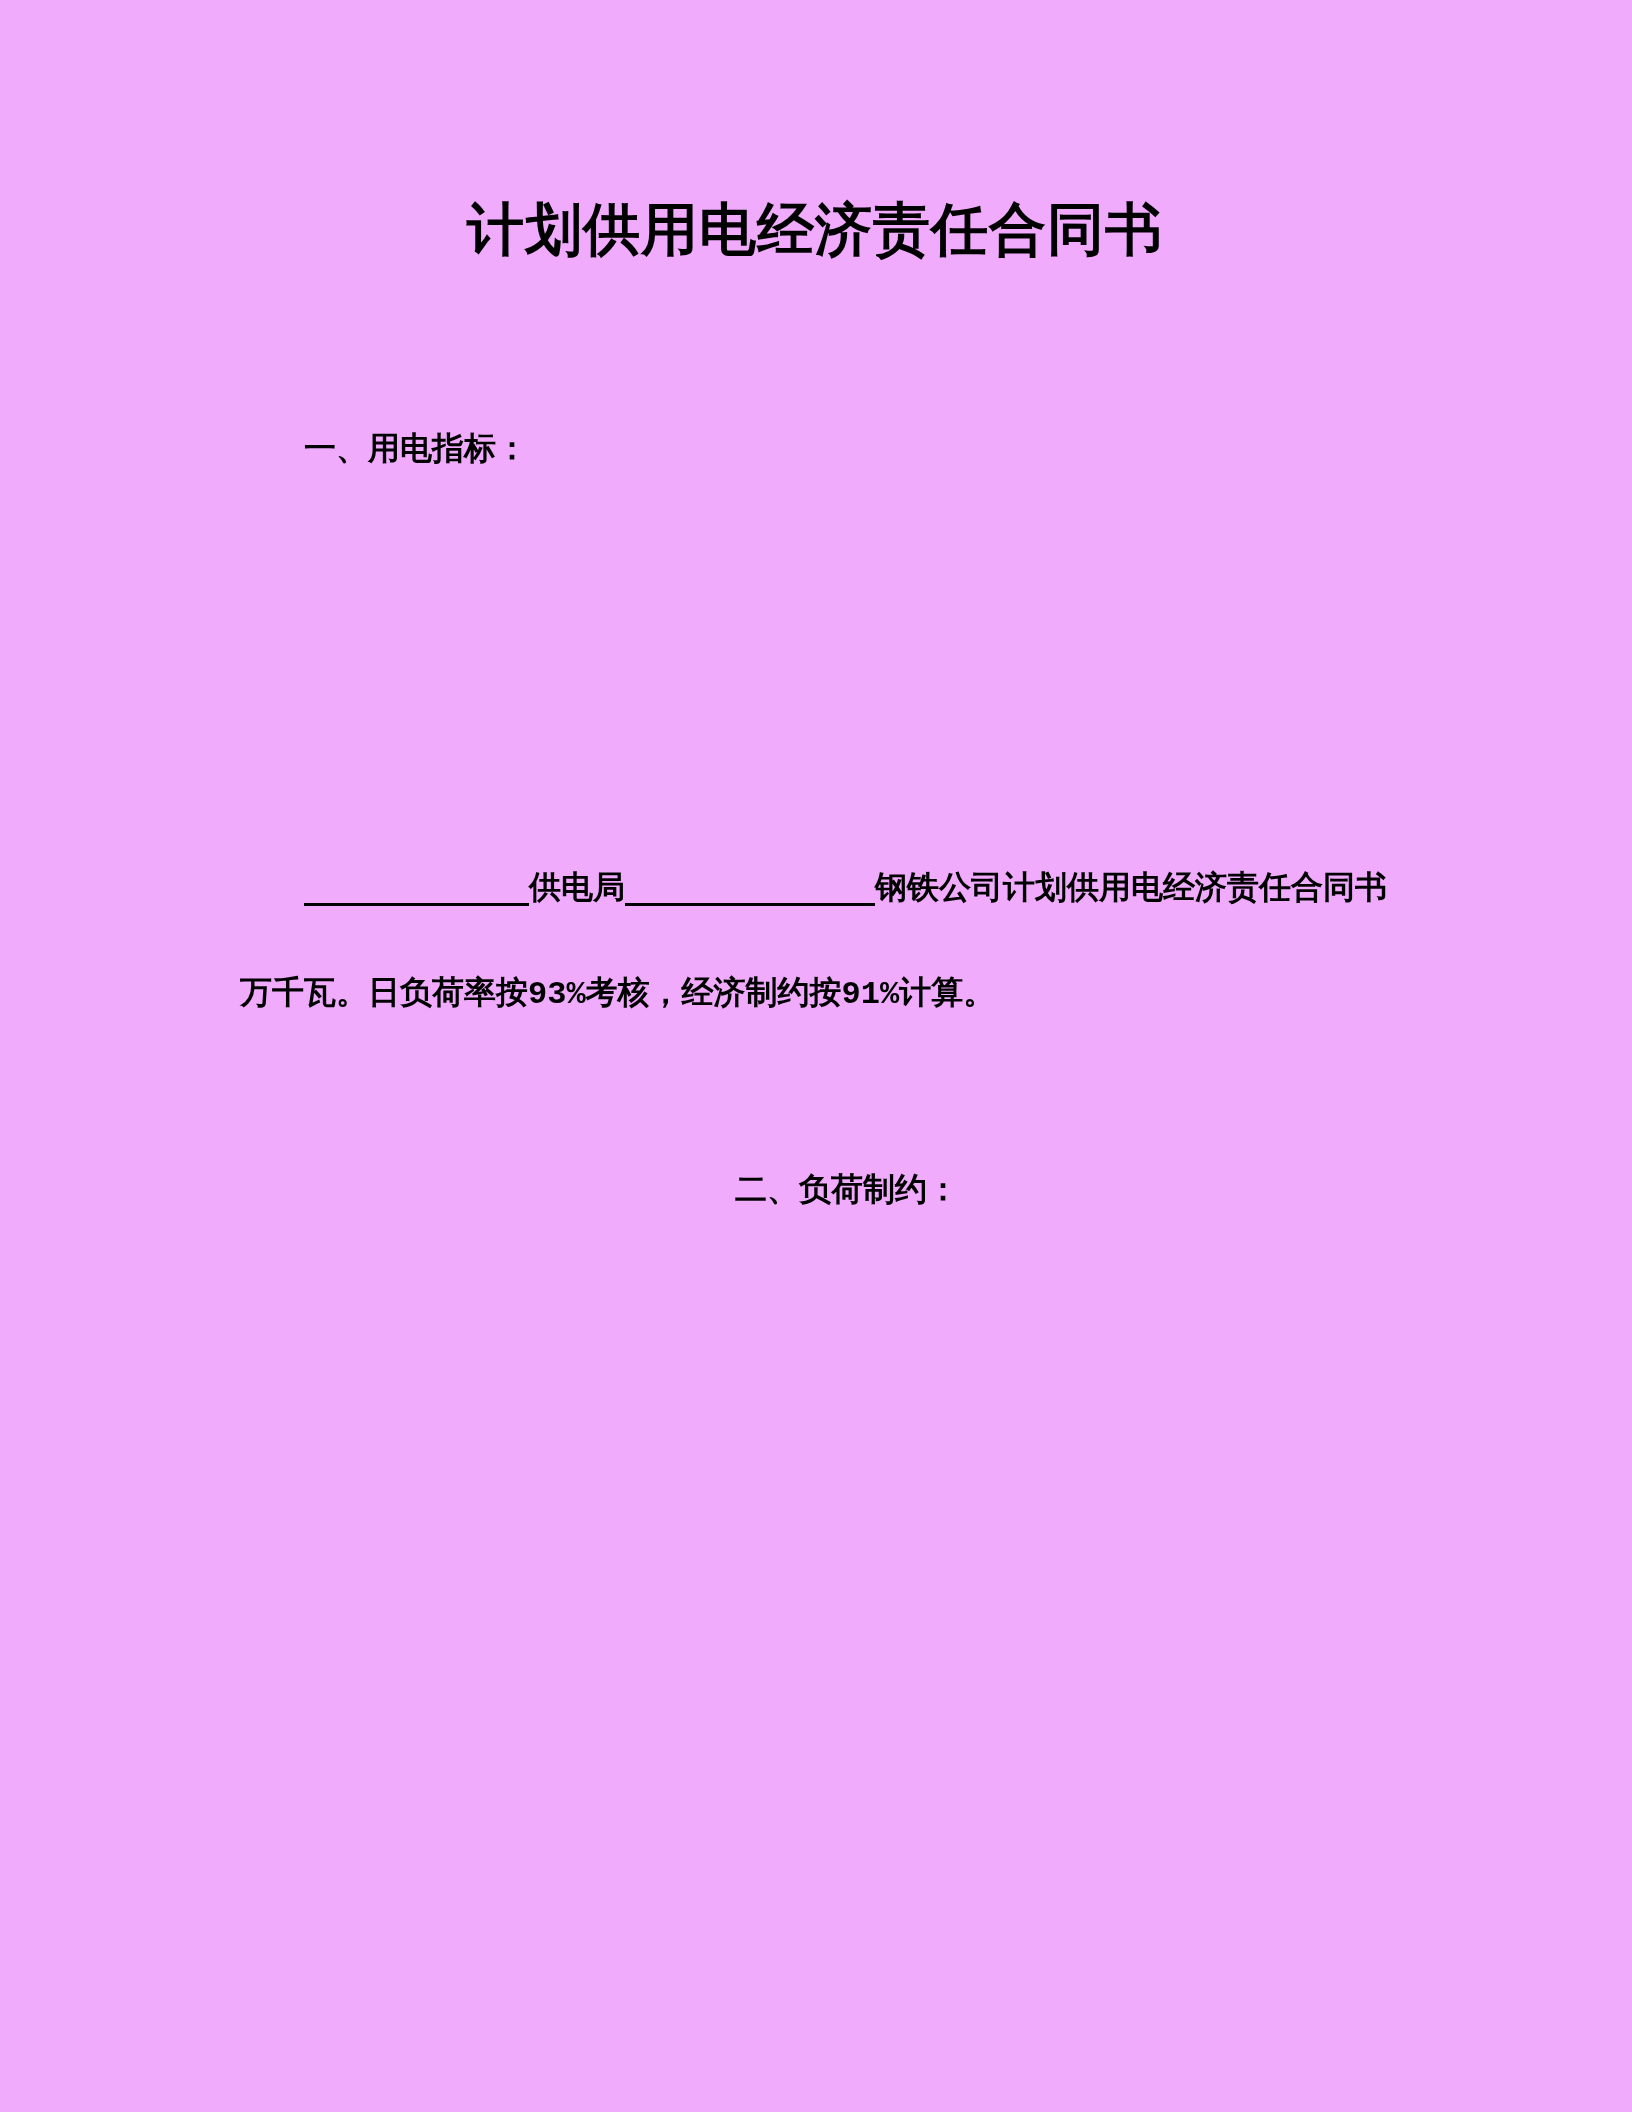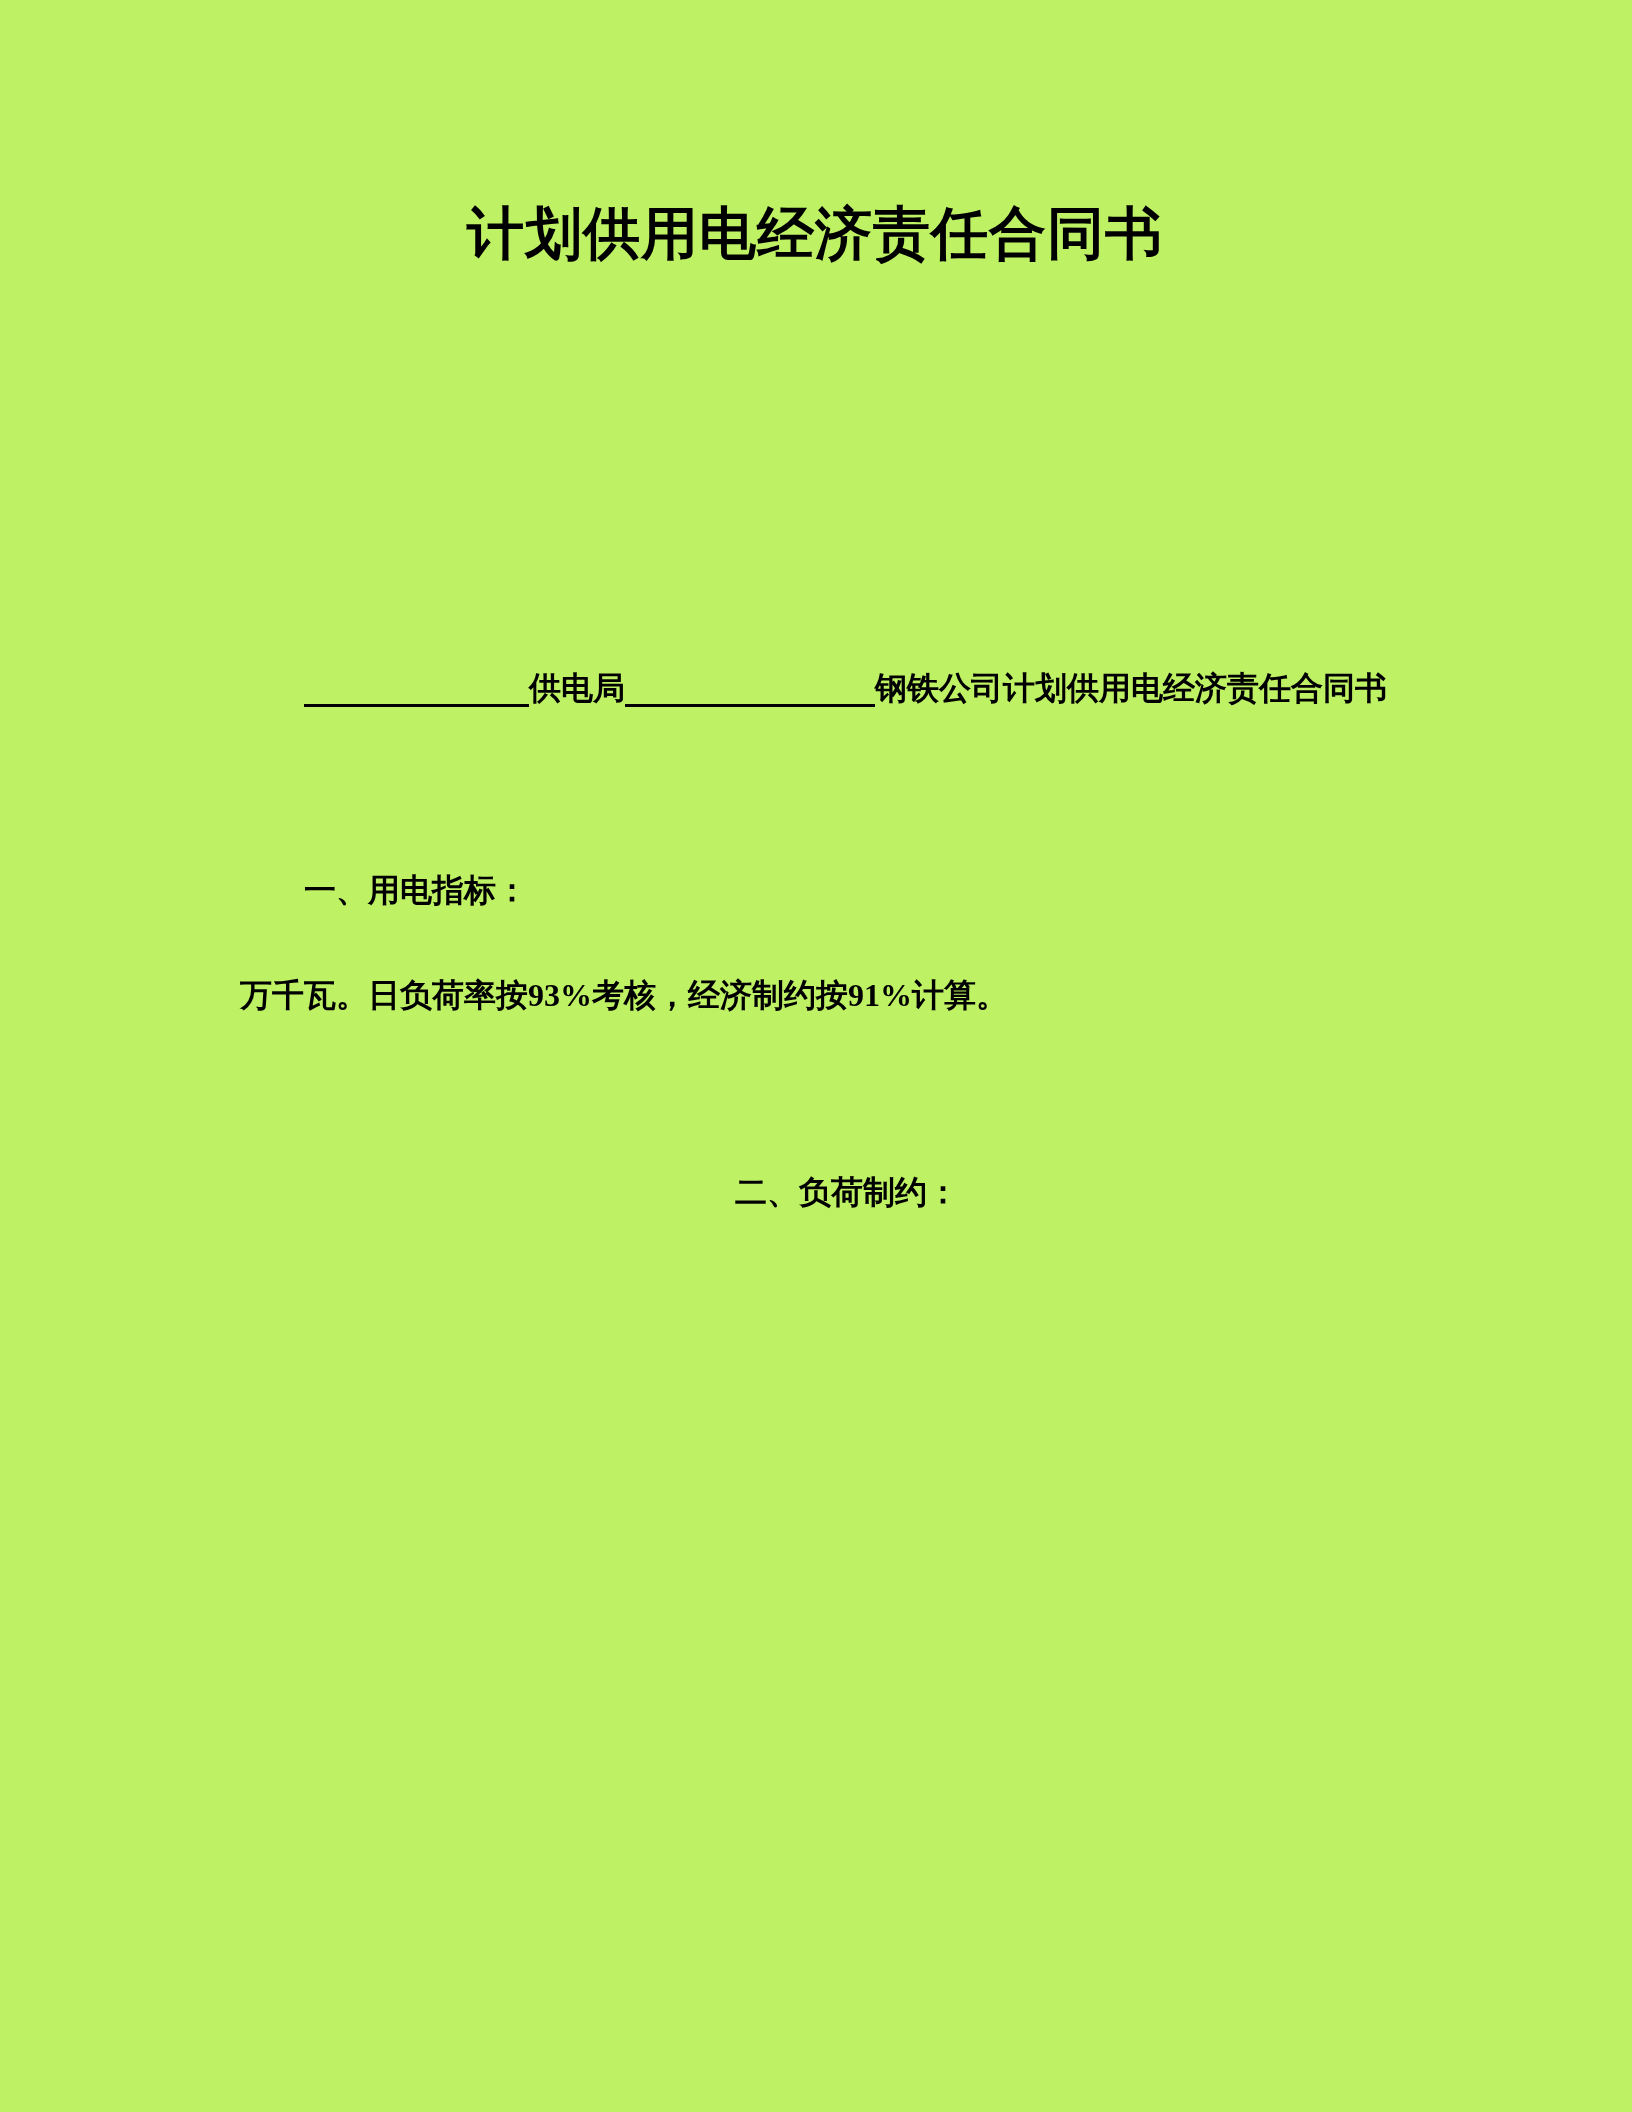--- a/index.html
+++ b/index.html
@@ -5,23 +5,23 @@
   * { margin: 0; padding: 0; box-sizing: border-box; }
 
   html, body {
     background: #ffffff;
   }
 
   .page {
     position: relative;
     width: 1632px;
     height: 2112px;
-    background: #bef264;
+    background: #f0abfc;
     color: #000000;
-    font-family: Liberation Serif, serif;
+    font-family: Liberation Mono, monospace;
     font-weight: 700;
     overflow: hidden;
   }
 
   .content {
     padding: 0 242px 0 240px; 
   }
 
   .doc-title {
     margin-top: 196px;
@@ -67,23 +67,23 @@
   .blank-indicator { width: 163px; }
 </style>
 </head>
 <body>
 
 <div class="page">
   <div class="content">
 
     <h1 class="doc-title">计划供用电经济责任合同书</h1>
 
+    <p class="line first heading-1">一、用电指标：</p>
+
     <p class="line first subtitle"><span class="blank blank-header-1"></span><span>供电局</span><span class="blank blank-header-2"></span><span>钢铁公司计划供用电经济责任合同书</span></p>
-
-    <p class="line first heading-1">一、用电指标：</p>
 
 
     <p class="line sec1-line2">万千瓦。日负荷率按93%考核，经济制约按91%计算。</p>
 
     <p class="line first heading-2">二、负荷制约：</p>
 
 
 
   </div>
 </div>

